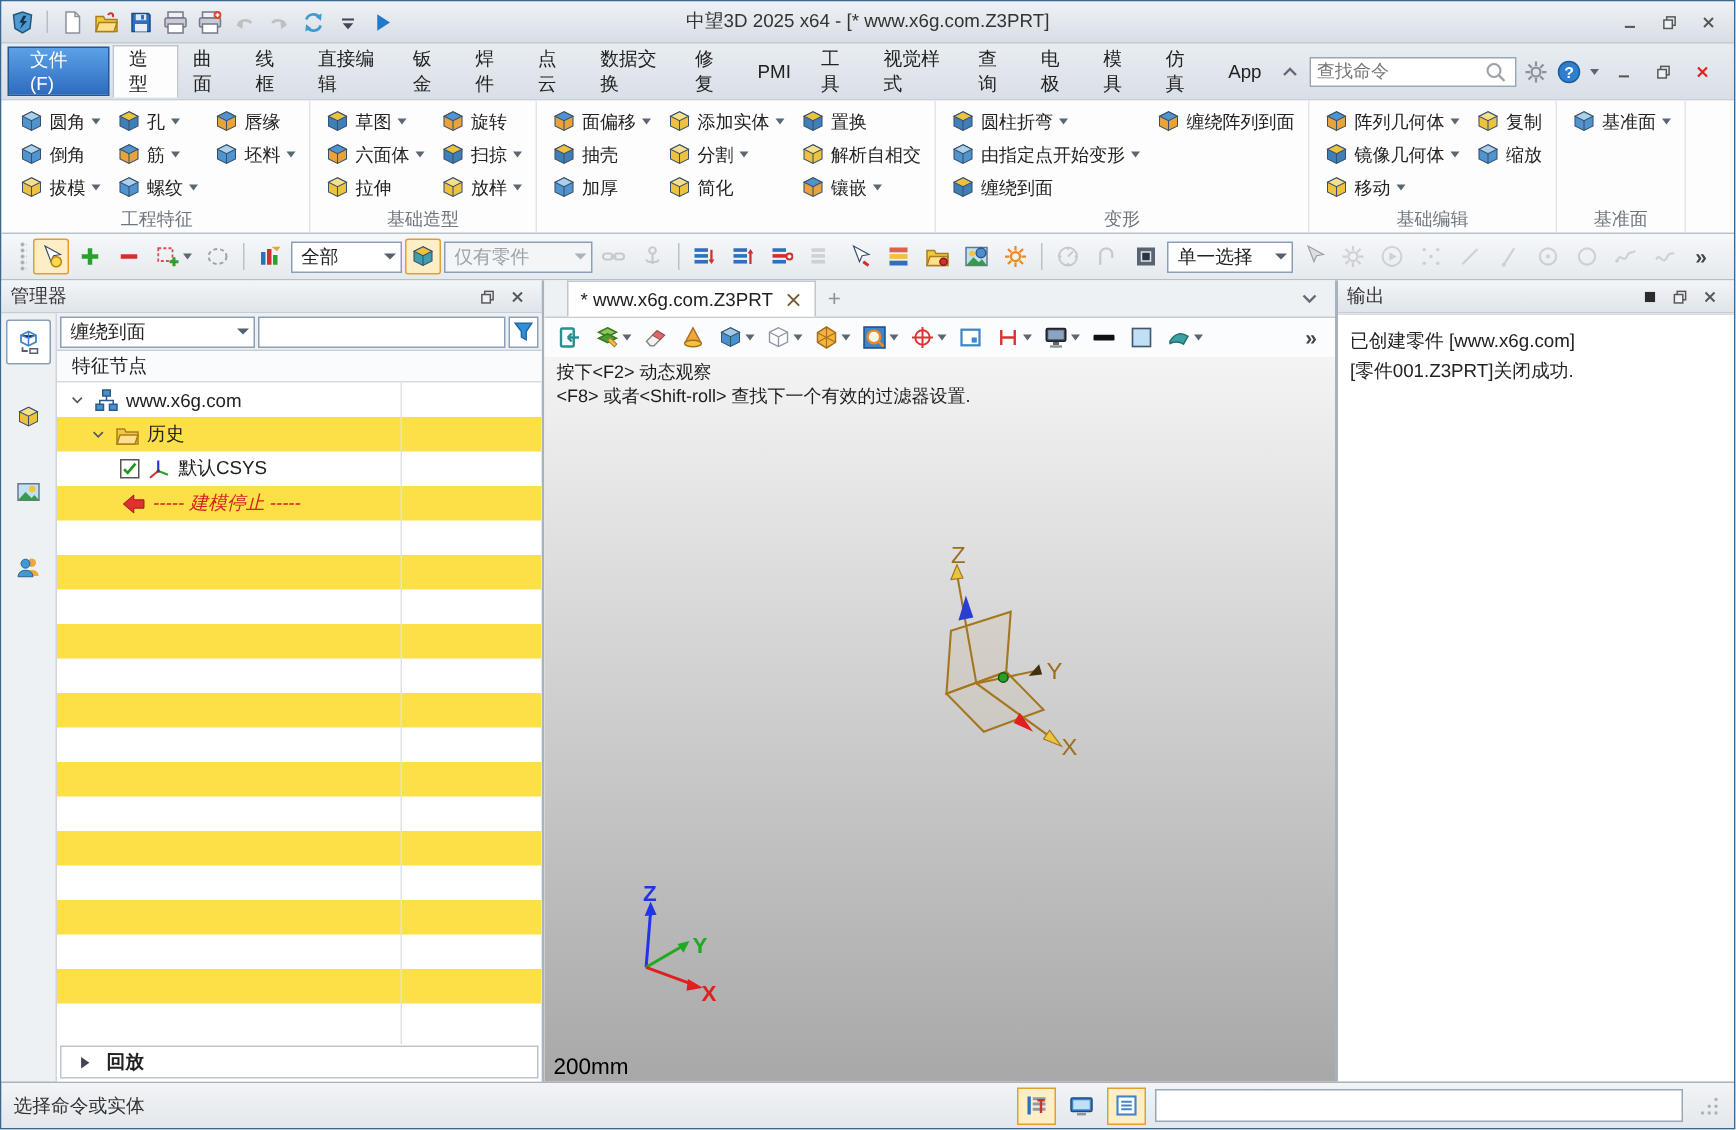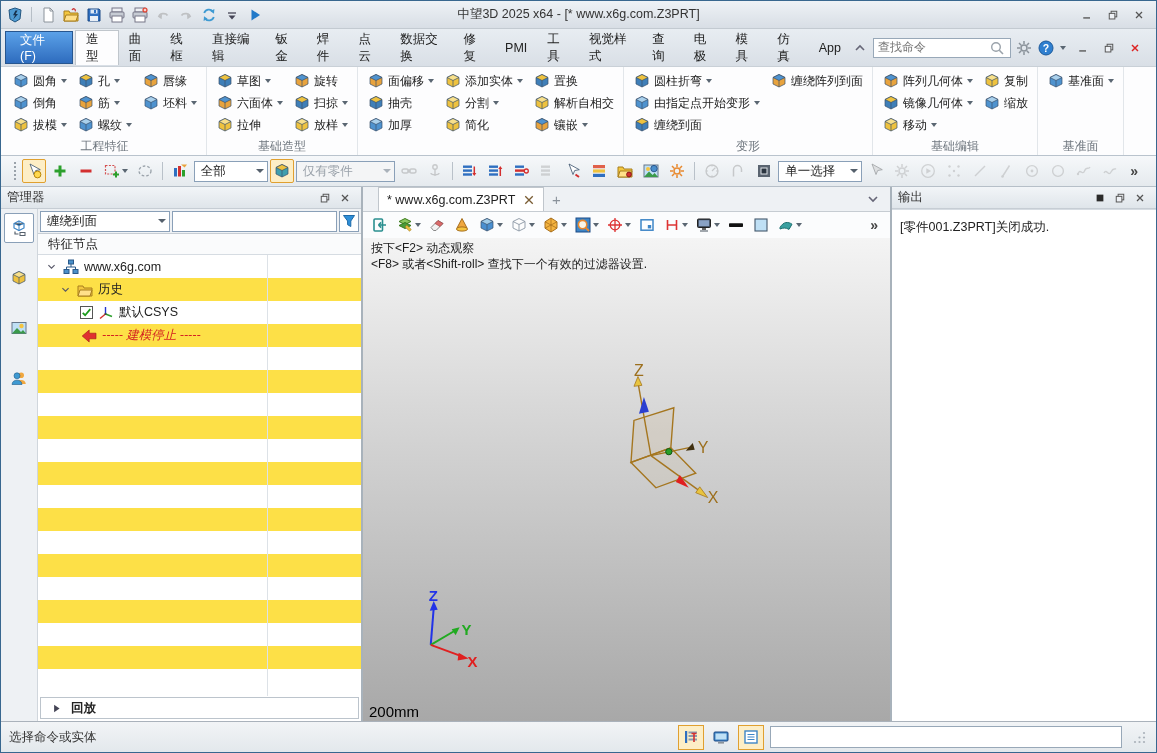--- a/index.html
+++ b/index.html
@@ -1300,20 +1300,21 @@
               </svg>
             </span>
             <span class="winbtn">
               <svg xmlns="http://www.w3.org/2000/svg" width="12" height="12" viewBox="0 0 16 16">
                 <path d="M4 4 12 12M12 4 4 12" stroke="#555" stroke-width="1.7"></path>
               </svg>
             </span>
           </span>
       </div>
       <div id="out-body">
+          <div>已创建零件 [www.x6g.com]</div>
           <div>[零件001.Z3PRT]关闭成功.</div>
         </div>
     </div>
   </div>
 
   <div id="statusbar">
     <span id="status-msg">选择命令或实体</span>
     <span style="margin-left:auto"></span>
     <span id="status-icons" style="display:flex;gap:4px">
         <span class="sbtn hl">

